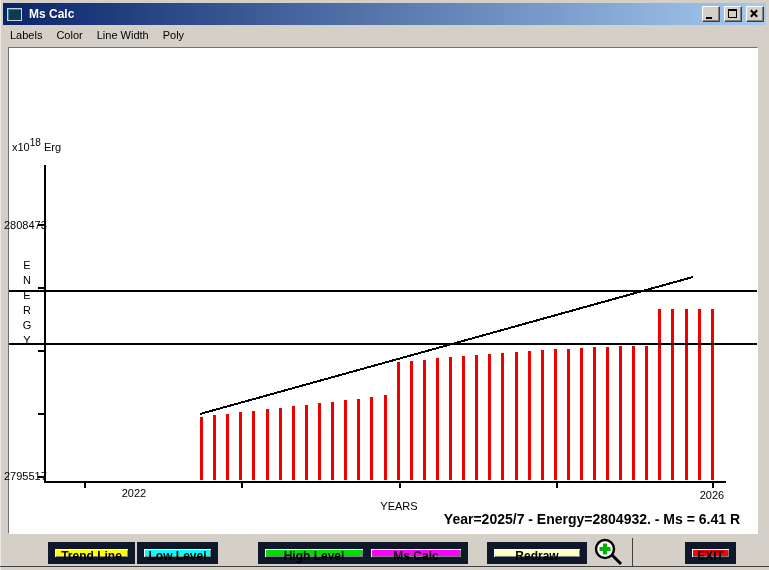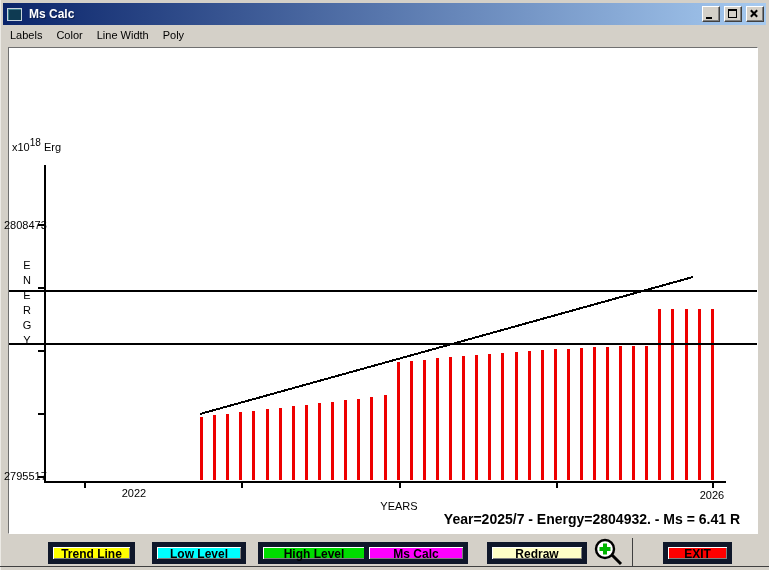--- a/index.html
+++ b/index.html
@@ -50,21 +50,21 @@
   .unit-exp{font-size:10px;position:relative;top:-5px;}
   .energy-vert{white-space:pre;line-height:15px;text-align:center;width:12px;}
   .status{
     position:absolute;top:511px;right:29px;z-index:3;
     font-size:14px;font-weight:bold;color:#000;letter-spacing:0px;
   }
   svg.chart-canvas{position:absolute;left:0;top:0;z-index:2;}
   
   .tbtn{
     position:absolute;top:542px;height:22px;padding:0;
-    border:5px solid #0f172a;
+    border:7px solid #0f172a;
     box-shadow:inset 1px 1px 0 #FFFFFF,inset -1px -1px 0 #808080;
     font-family:"Liberation Sans",sans-serif;font-size:12px;font-weight:bold;color:#000;
   }
   .zoom-btn{position:absolute;left:592px;top:537px;width:35px;height:30px;background:transparent;border:none;padding:0;}
   .tool-sep{position:absolute;left:632px;top:538px;width:1px;height:28px;background:#404040;}
 </style>
 </head>
 <body>
 
 <div class="edge-left"></div>
@@ -162,25 +162,25 @@
     <line x1="713" y1="483" x2="713" y2="488" stroke="#000000" stroke-width="2"></line>
     <line x1="38" y1="225" x2="45" y2="225" stroke="#000000" stroke-width="2"></line>
     <line x1="38" y1="288" x2="45" y2="288" stroke="#000000" stroke-width="2"></line>
     <line x1="38" y1="351" x2="45" y2="351" stroke="#000000" stroke-width="2"></line>
     <line x1="38" y1="414" x2="45" y2="414" stroke="#000000" stroke-width="2"></line>
     <line x1="38" y1="477" x2="45" y2="477" stroke="#000000" stroke-width="2"></line>
   </svg>
 
 <div id="toolbar">
     <button class="tbtn" style="left: 48px; width: 87px; background: rgb(255, 255, 0);">Trend Line</button>
-    <button class="tbtn" style="left: 152px; width: 94px; background: rgb(0, 255, 255);">Low Level</button>
+    <button class="tbtn" style="left: 137px; width: 81px; background: rgb(0, 255, 255);">Low Level</button>
     <button class="tbtn" style="left: 258px; width: 112px; background: rgb(0, 221, 0);">High Level</button>
     <button class="tbtn" style="left: 364px; width: 104px; background: rgb(255, 0, 255);">Ms Calc</button>
     <button class="tbtn" style="left: 487px; width: 100px; background: rgb(255, 255, 198);">Redraw</button>
-    <button class="tbtn" style="left: 663px; width: 69px; background: rgb(255, 0, 0);">EXIT</button>
+    <button class="tbtn" style="left: 685px; width: 51px; background: rgb(255, 0, 0);">EXIT</button>
   </div>
 <button class="zoom-btn">
   <svg width="35" height="30">
     <circle cx="13" cy="12" r="9" fill="#FFFFFF" stroke="#000000" stroke-width="2.4"></circle>
     <rect x="7.5" y="10" width="11" height="4" class="plus-h" fill="#00B400"></rect>
     <rect x="11" y="6.5" width="4" height="11" class="plus-v" fill="#00B400"></rect>
     <line x1="20" y1="18" x2="29" y2="27" stroke="#000000" stroke-width="3"></line>
   </svg>
 </button>
 <div class="tool-sep"></div>

